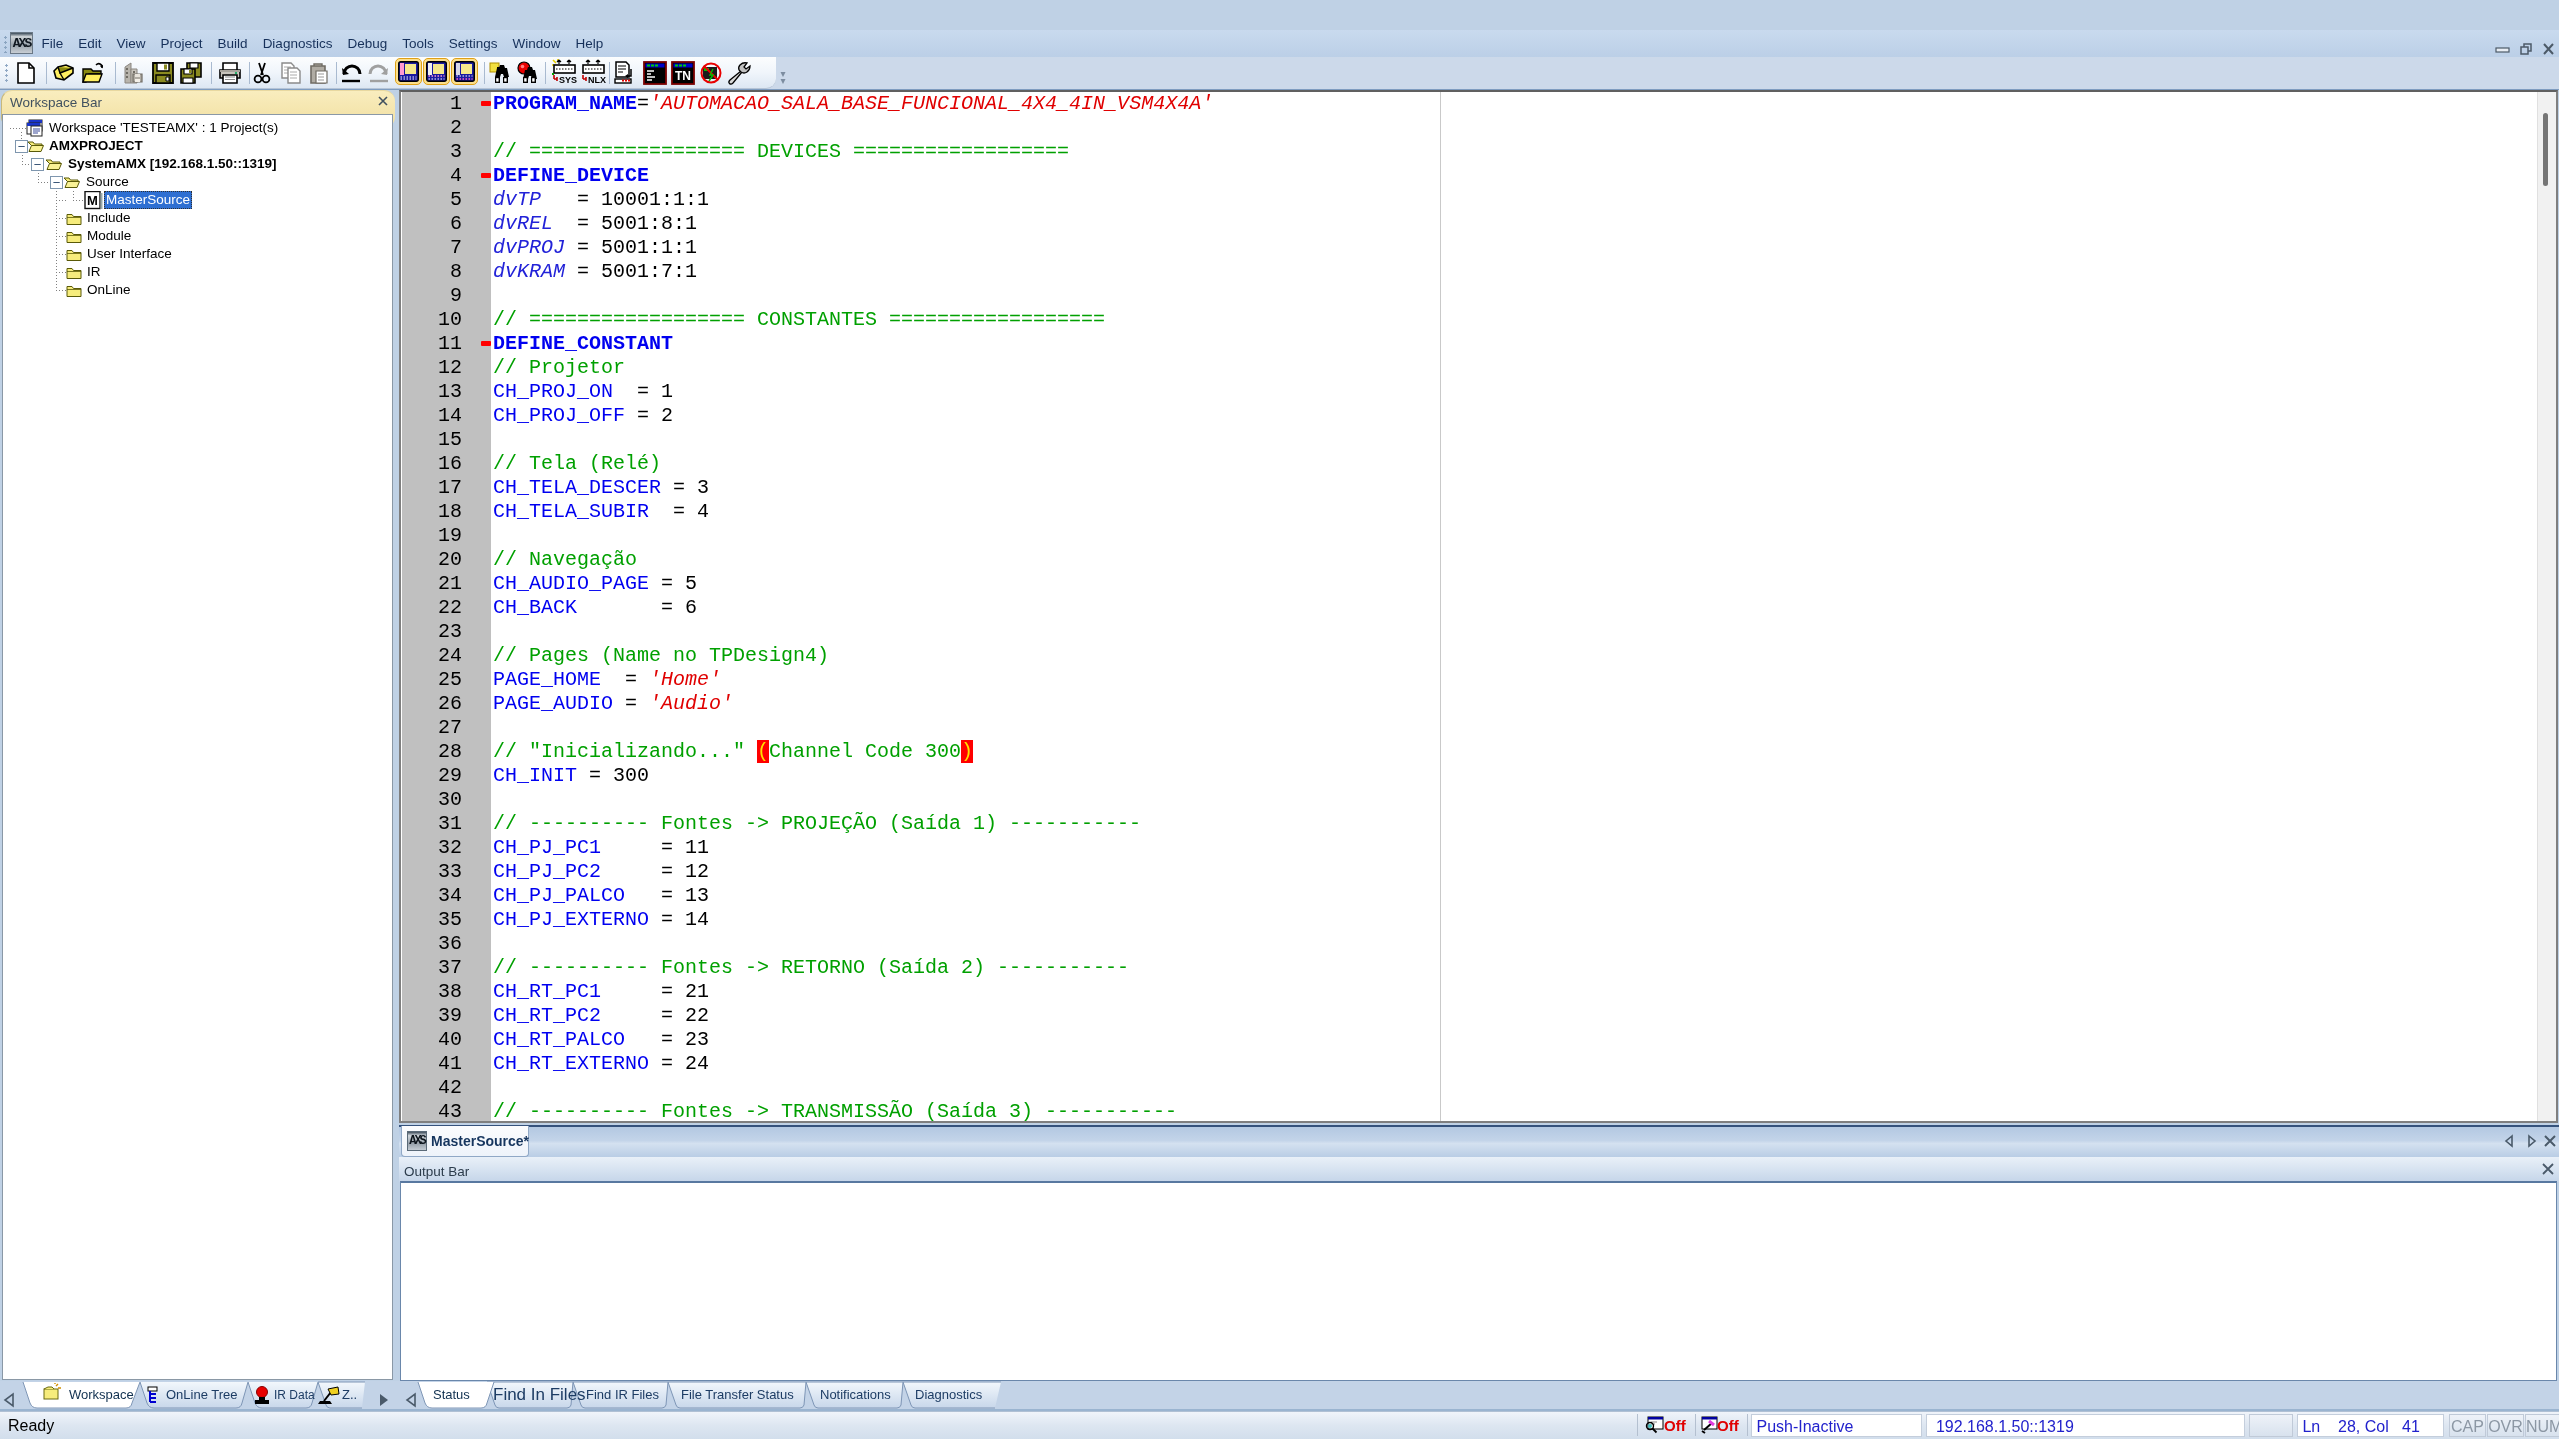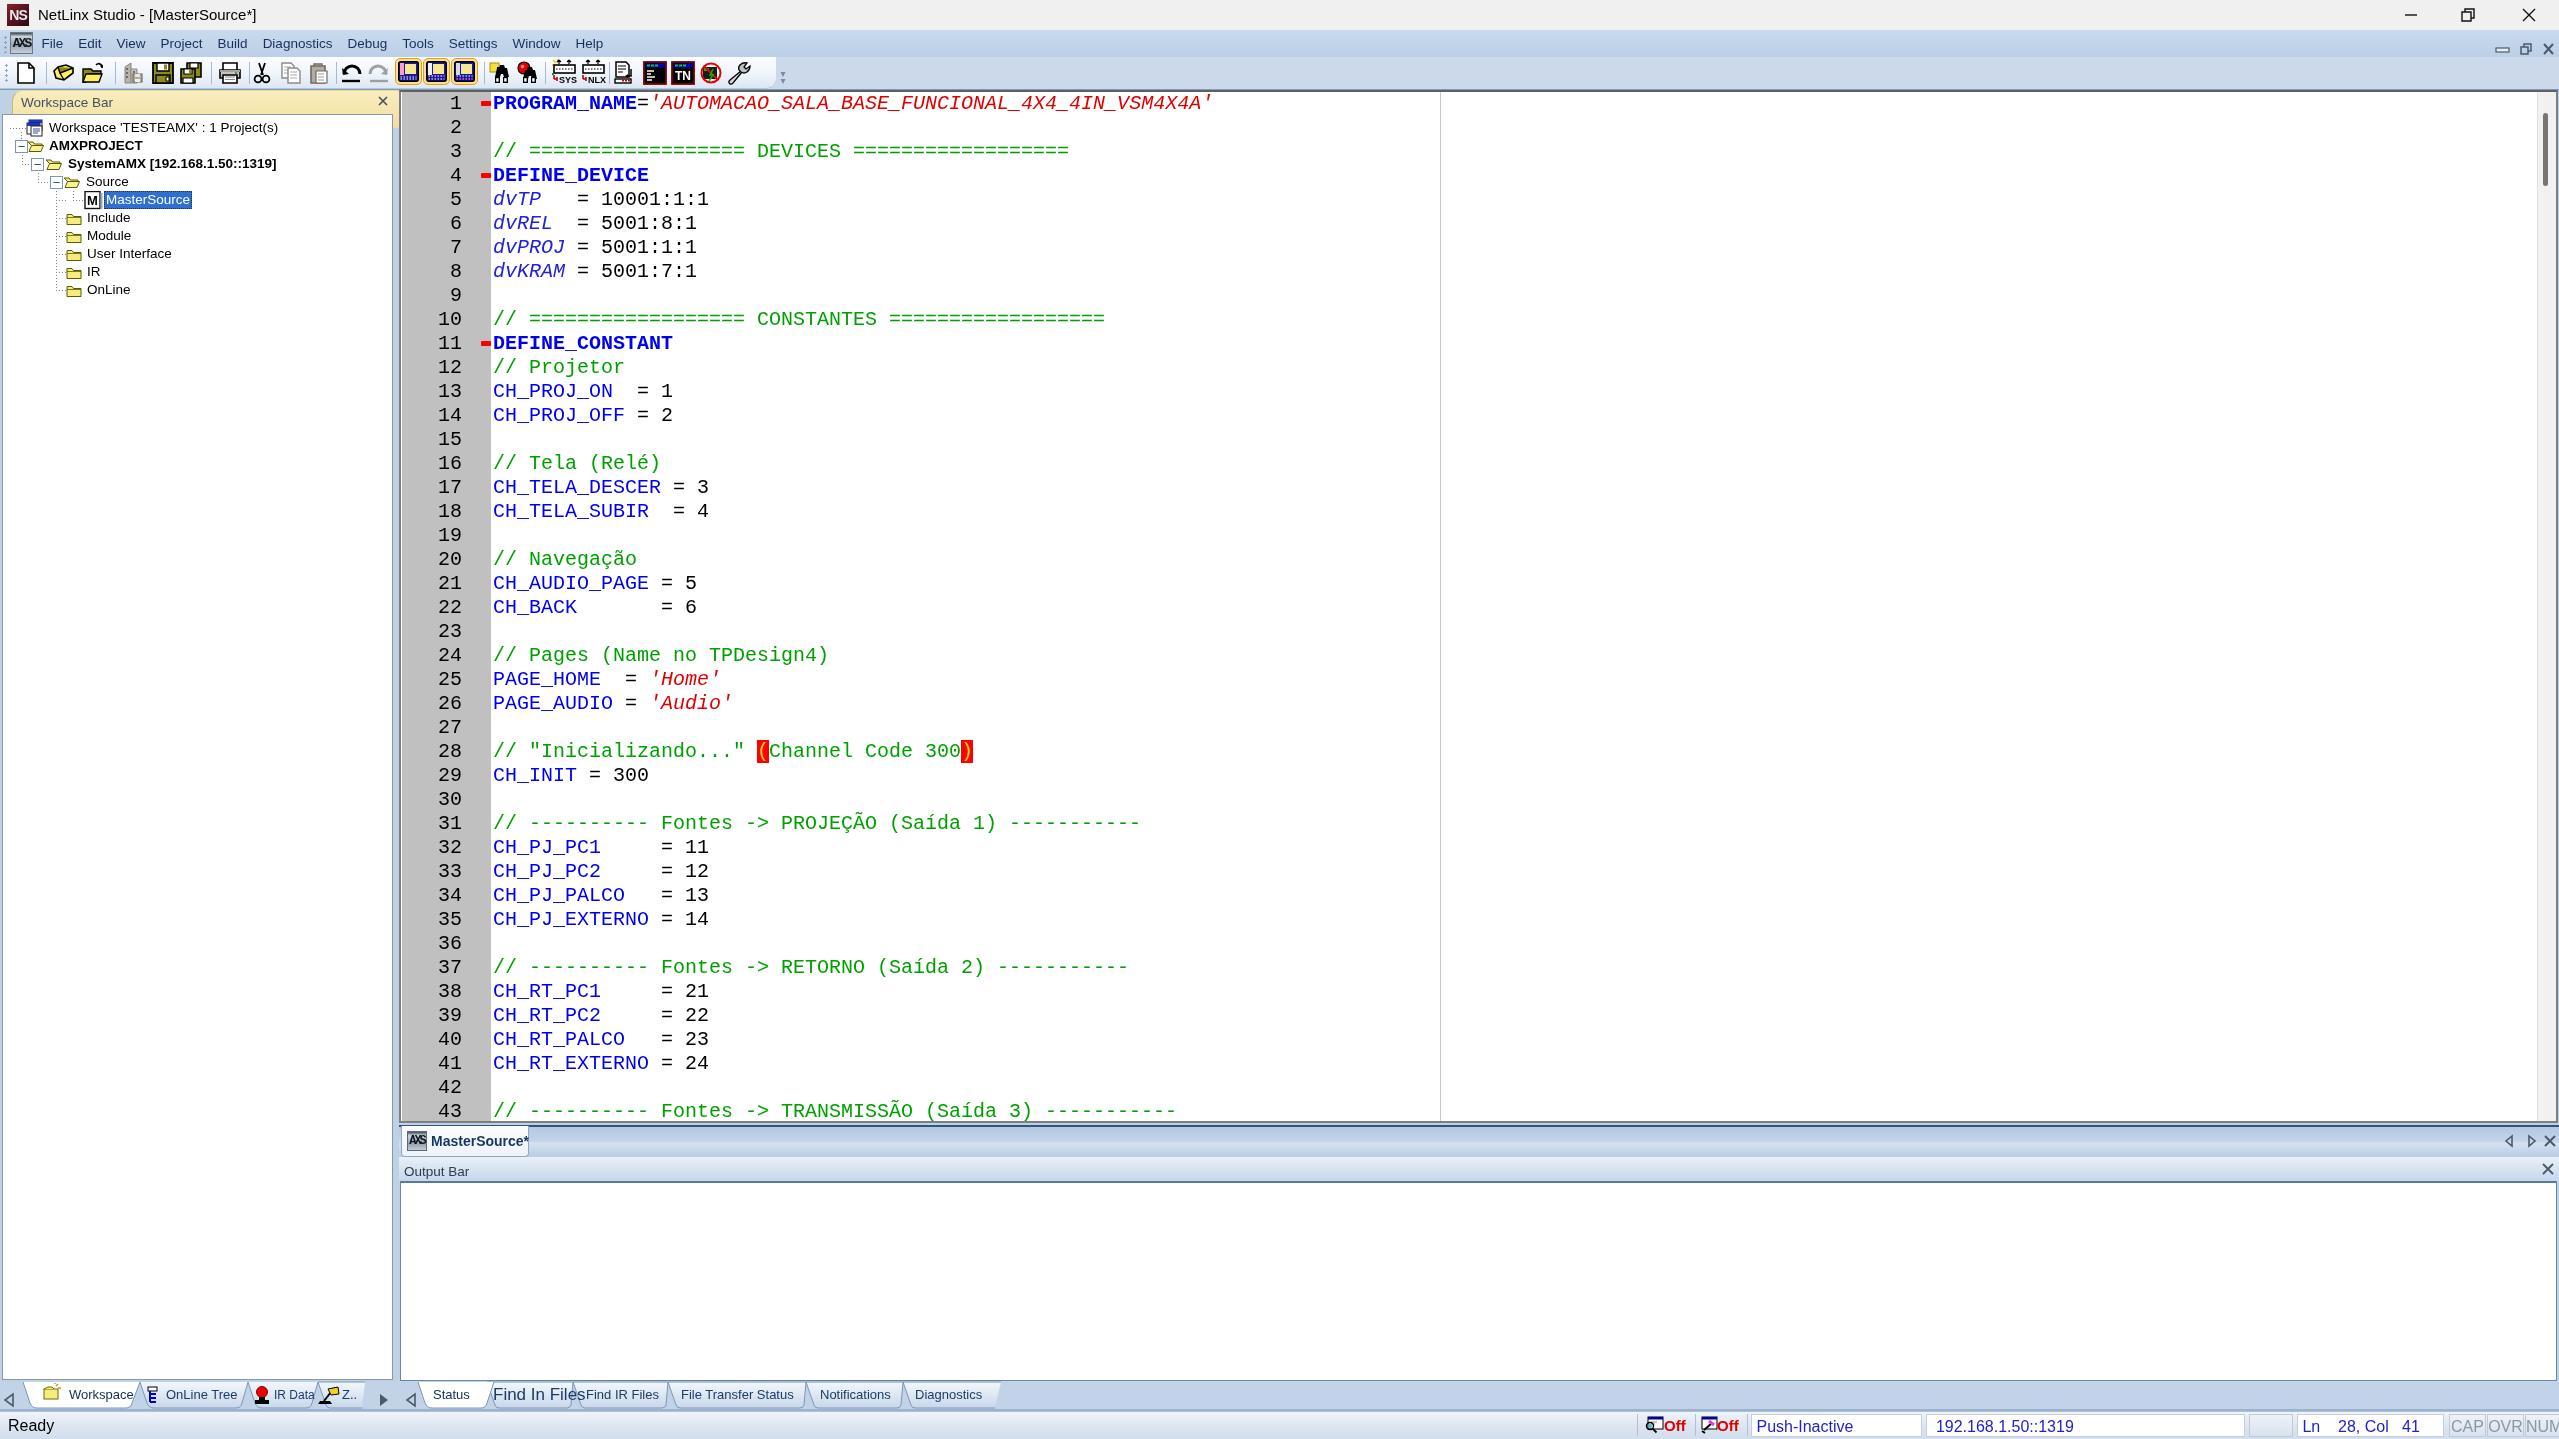--- a/index.html
+++ b/index.html
@@ -21,21 +21,21 @@
 
 #toolrow{left:0;top:57px;width:2559px;height:33px;background:#ccd9ea;}
 #toolband{left:0;top:57px;width:776px;height:32px;background:linear-gradient(180deg,#fcfdfe 0%,#f0f5fb 50%,#dde7f3 100%);border-bottom:1px solid #b6c4d6;border-radius:0 0 10px 0;}
 #toolgrip{left:5px;top:63px;width:3px;height:20px;background-image:radial-gradient(circle,#90a8c4 1px,transparent 1.3px);background-size:3px 5px;}
 .ticon{top:61px;width:24px;height:24px;}
 .tsep{top:62px;width:1px;height:22px;background:#a9bad0;}
 .ybtn{top:58px;width:27px;height:27px;background:#fbdf8e;border:1px solid #dfa016;border-radius:5px;}
 #chev{left:777px;top:70px;width:12px;height:14px;color:#7c8ca0;font-size:10px;line-height:7px;text-align:center;}
 #toolbottom{left:0;top:89px;width:2559px;height:1px;background:#7e9cc0;}
 
-#wsheader{left:12px;top:90px;width:394px;height:38px;background:linear-gradient(180deg,#f9edbe,#f1dfa0);border-left:1px solid #c8b87a;border-top:1px solid #e8d8a0;border-radius:11px;}
+#wsheader{left:1px;top:90px;width:394px;height:38px;background:linear-gradient(180deg,#f9edbe,#f1dfa0);border-left:1px solid #c8b87a;border-top:1px solid #e8d8a0;border-radius:11px;}
 #wsheader span{position:absolute;left:8px;top:0;line-height:23px;font-size:13.5px;color:#41515f;}
 #wsx{left:374px;top:90px;width:20px;height:23px;color:#41515f;}
 #treebox{left:2px;top:114px;width:391px;height:1266px;background:#fff;border:1px solid #8a98a6;}
 #lefttabs{left:0;top:1381px;width:399px;height:30px;background:#c3d3e7;}
 
 #editor{left:399px;top:90px;width:2159px;height:1033px;background:#fff;border:2px solid #7f7f7f;border-top:2px solid #606060;}
 #gutter{left:402px;top:92px;width:89px;height:1029px;background:#c0c0c0;}
 #lnums{margin:0;left:402px;top:92px;width:60px;height:1030px;overflow:hidden;font-family:"Liberation Mono",monospace;font-size:20px;line-height:24px;text-align:right;color:#000;white-space:pre;}
 #code{margin:0;left:493px;top:92px;width:1950px;height:1030px;overflow:hidden;font-family:"Liberation Mono",monospace;font-size:20px;line-height:24px;white-space:pre;color:#000;}
 #vline{left:1440px;top:92px;width:1px;height:1029px;background:#c9c9c9;}
@@ -73,33 +73,20 @@
 .trow.sel{background:#2e6fd2;color:#fff;padding:0 2px;outline:1px dotted #303030;outline-offset:-1px;}
 .vdot{position:absolute;width:1px;background-image:repeating-linear-gradient(to bottom,#808080 0 1px,transparent 1px 3px);}
 .hdot{position:absolute;height:1px;background-image:repeating-linear-gradient(to right,#808080 0 1px,transparent 1px 3px);}
 .expbox{position:absolute;width:13px;height:13px;background:#fff;border:1px solid #7e96ae;}
 .expbox span{position:absolute;left:0;top:-1px;width:11px;height:13px;line-height:13px;text-align:center;font-size:13px;color:#2c4a6e;}
 .ofolder{width:18px;height:15px;}
 .cfolder{width:16px;height:15px;}
 </style></head>
 <body>
 <div id="win">
- <div class="abs" id="titlebar">
-  <div class="abs" id="nsicon">NS</div>
-  <div class="abs" id="title">NetLinx Studio - [MasterSource*]</div>
-  <svg class="abs capbtn" style="left:2388px" viewBox="0 0 46 30">
-        <path d="M17 15h12" stroke="#111" stroke-width="1.4"></path>
-      </svg>
-  <svg class="abs capbtn" style="left:2445px" viewBox="0 0 46 30">
-        <path d="M17 12h9v9h-9z M20 12v-3h9v9h-3" stroke="#111" stroke-width="1.4" fill="none"></path>
-      </svg>
-  <svg class="abs capbtn" style="left:2506px" viewBox="0 0 46 30">
-        <path d="M17 9l12 12M29 9L17 21" stroke="#111" stroke-width="1.4"></path>
-      </svg>
- </div>
  <div class="abs" id="menubar"></div>
  <div class="abs" id="menugrip"></div>
  <div class="abs" id="axsbtn">AXS</div>
  <div class="abs" id="menus">
   <div>File</div>
       <div>Edit</div>
       <div>View</div>
       <div>Project</div>
       <div>Build</div>
       <div>Diagnostics</div>

